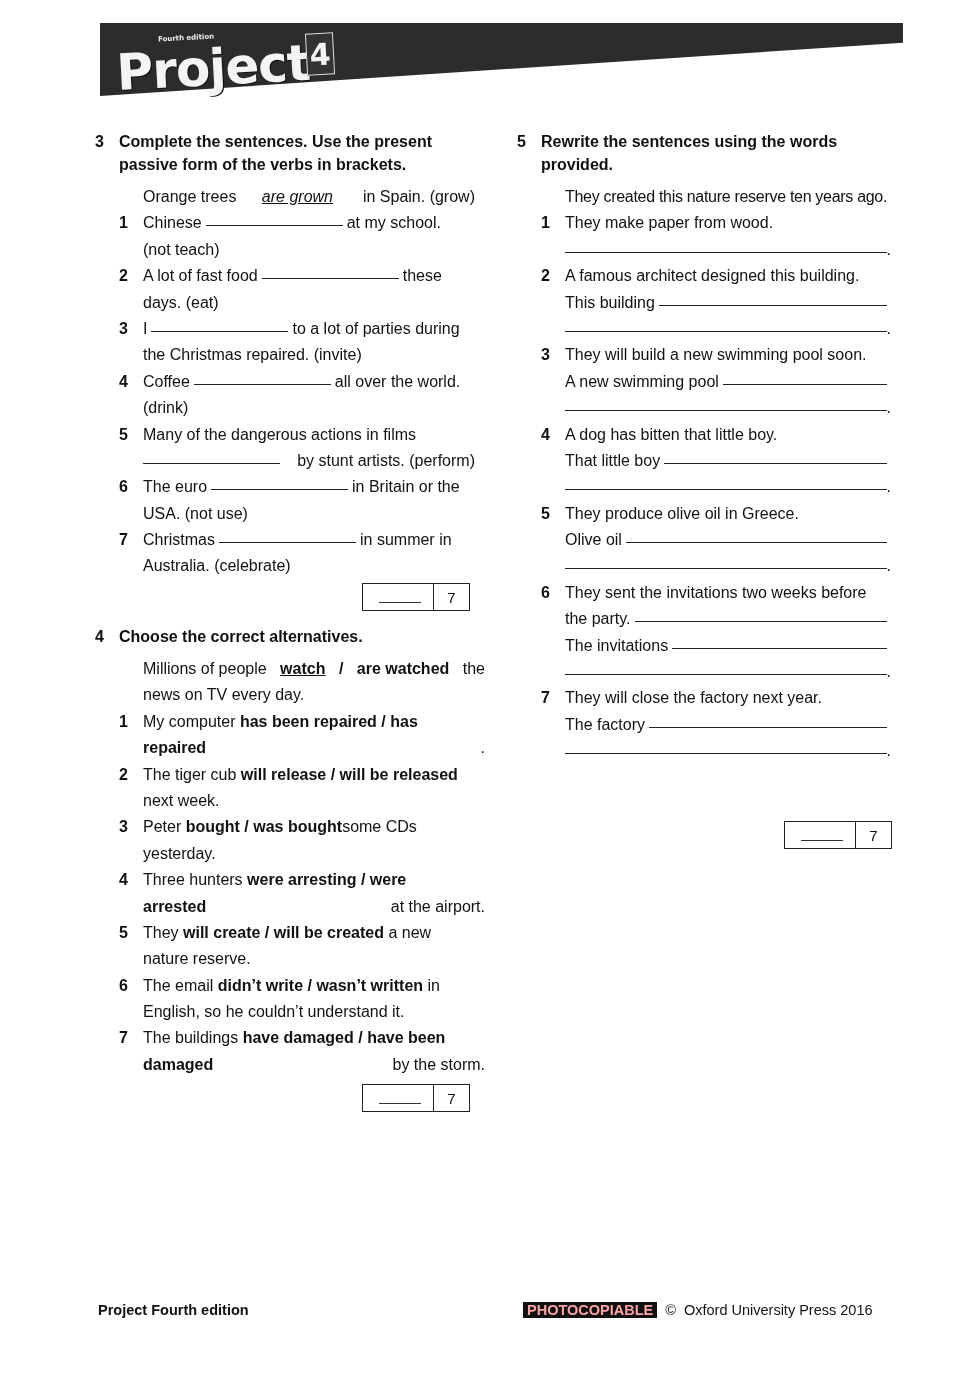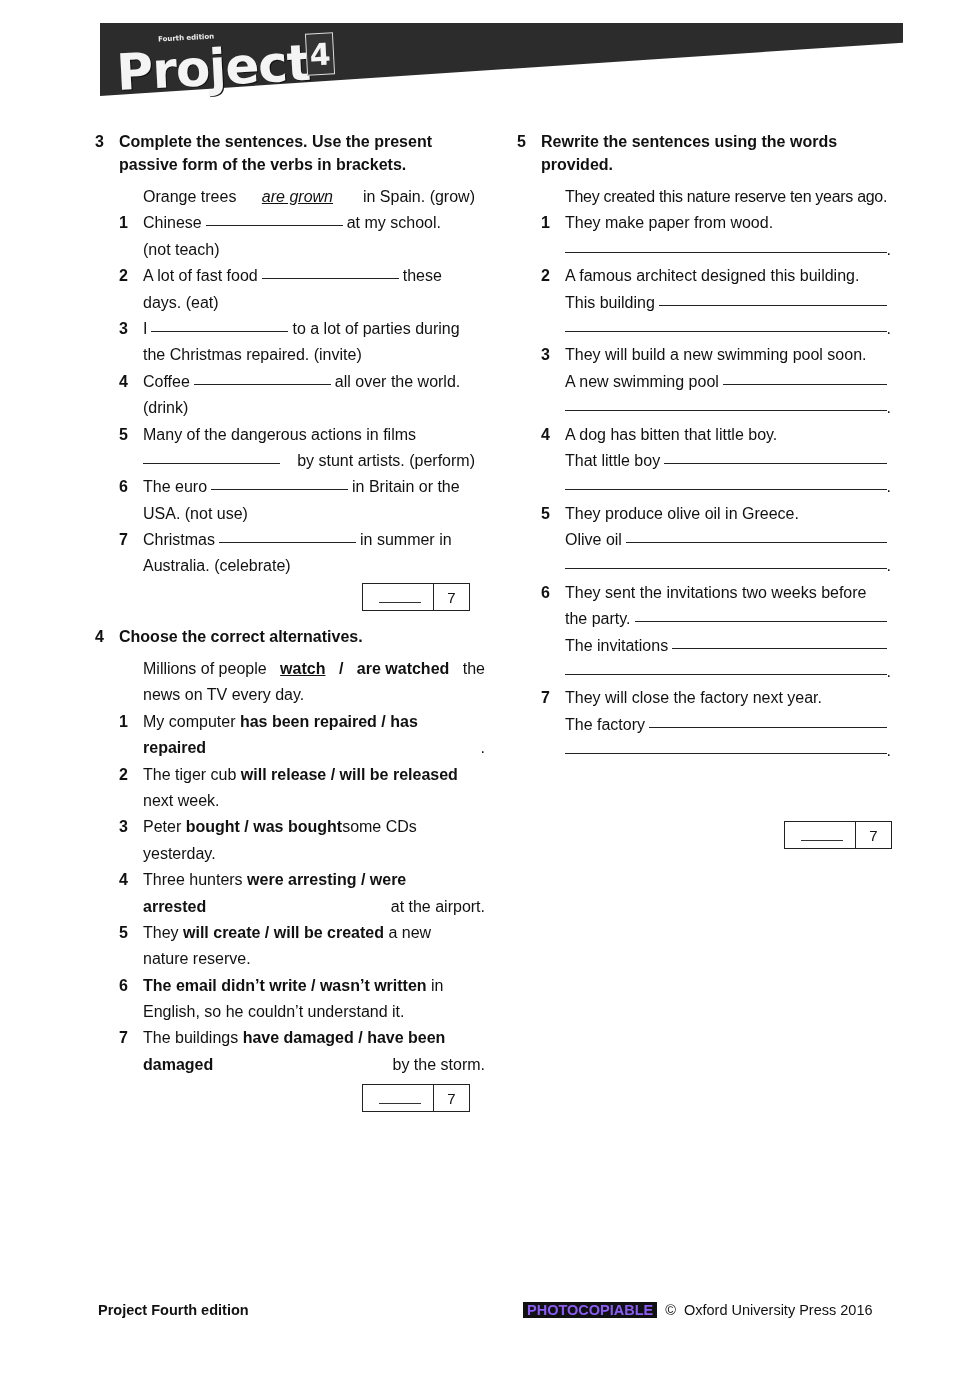--- a/index.html
+++ b/index.html
@@ -57,21 +57,21 @@
     .score-blank { width: 70px; border-right: 1px solid #222; position: relative; }
     .score-blank::after {
       content: ""; position: absolute; left: 16px; right: 12px; bottom: 7px;
       border-bottom: 1px solid #333;
     }
     .score-total { flex: 1; display: flex; align-items: center; justify-content: center; }
 
     .footer { position: absolute; top: 1302px; font-size: 14.5px; }
     .footer-left { left: 98px; font-weight: bold; }
     .footer-right { left: 523px; display: flex; align-items: center; gap: 8px; }
-    .photocopiable { background: #111; color: #8b5cf6; font-weight: bold; padding: 0 4px; }
+    .photocopiable { background: #111; color: #fca5a5; font-weight: bold; padding: 0 4px; }
   </style>
 </head>
 <body>
 
 <div class="banner"></div>
 <div class="logo">
   <span class="logo-word">Project</span>
   <span class="logo-edition">Fourth edition</span>
 </div>
 <div class="logo-num">4</div>
@@ -249,21 +249,21 @@
             <span class="b">will be created</span>
             <span style="white-space: pre;"> a new</span>
           </div>
           <div class="line indent">
             <span>nature reserve.</span>
           </div>
         </div>
         <div>
           <div class="line">
             <span style="width: 48px; flex: 0 0 48px; font-weight: bold; padding-left: 24px; box-sizing: border-box;">6</span>
-            <span style="white-space: pre; font-weight: bold;">The email </span>
+            <span style="white-space: pre;">The email </span>
             <span class="b">didn’t write</span>
             <span class="b" style="white-space: pre;"> / </span>
             <span class="b">wasn’t written</span>
             <span style="white-space: pre;"> in</span>
           </div>
           <div class="line indent">
             <span>English, so he couldn’t understand it.</span>
           </div>
         </div>
         <div>

